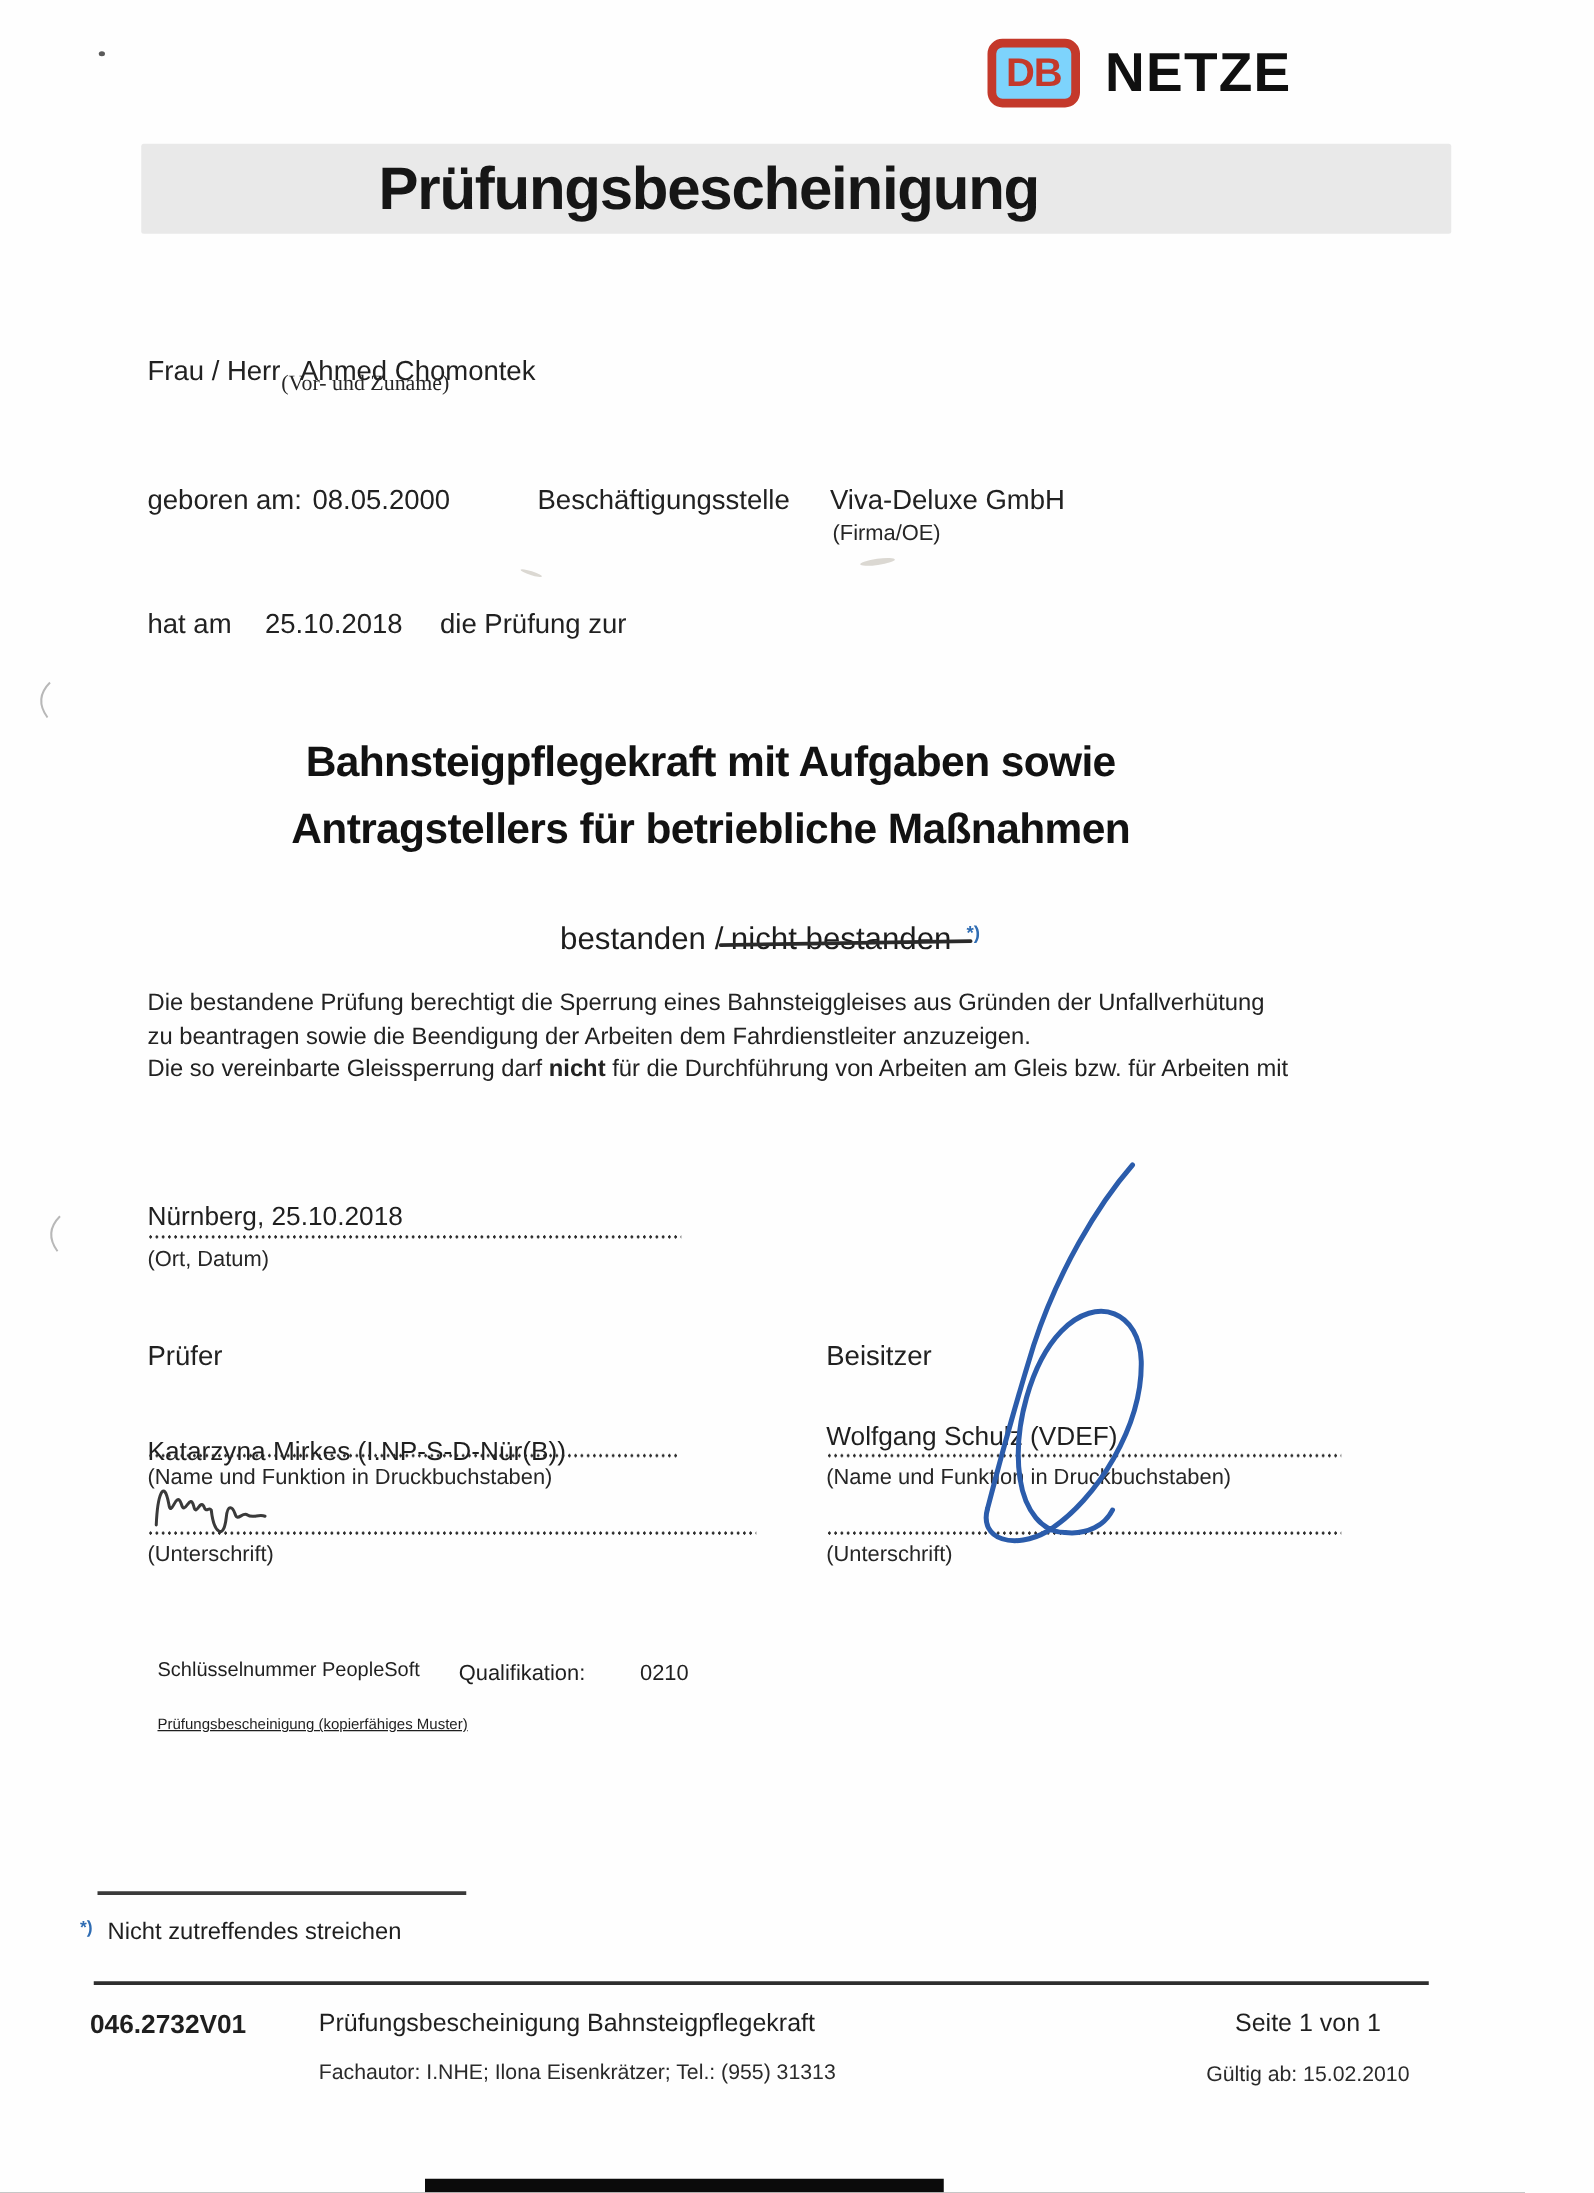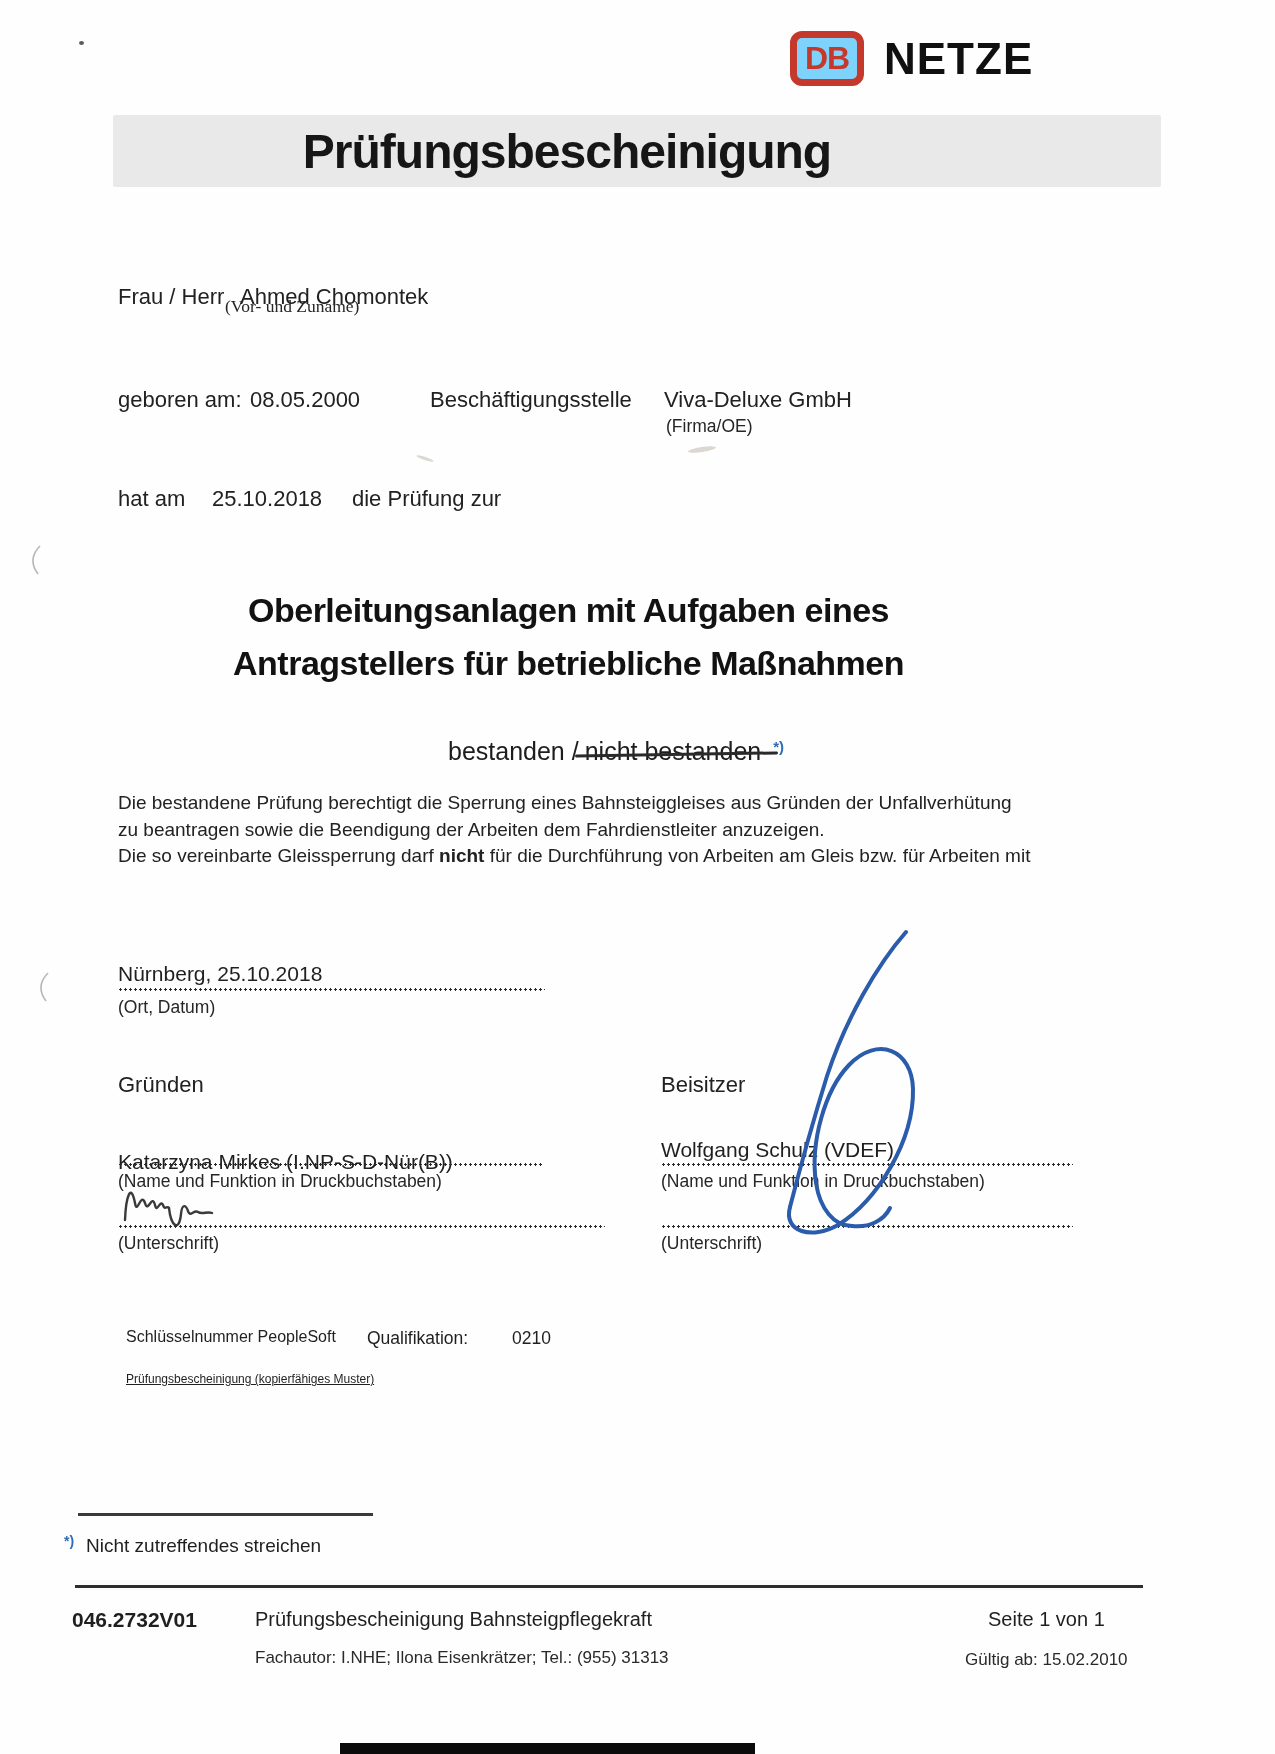--- a/index.html
+++ b/index.html
@@ -85,39 +85,39 @@
   <div class="abs t-main" style="left:250px;top:387px;">08.05.2000</div>
   <div class="abs t-main" style="left:430px;top:387px;">Beschäftigungsstelle</div>
   <div class="abs t-main" style="left:664px;top:387px;">Viva-Deluxe GmbH</div>
   <div class="abs t-cap" style="left:666px;top:416px;">(Firma/OE)</div>
 
   <div class="abs t-main" style="left:118px;top:486px;">hat am</div>
   <div class="abs t-main" style="left:212px;top:486px;">25.10.2018</div>
   <div class="abs t-main" style="left:352px;top:486px;">die Prüfung zur</div>
 
   <div class="abs qual-heading">
-    <div>Oberleitungsanlagen mit Aufgaben eines</div>
+    <div>Bahnsteigpflegekraft mit Aufgaben sowie</div>
     <div>Antragstellers für betriebliche Maßnahmen</div>
   </div>
 
   <div class="abs result">
     <span>bestanden /</span><span class="strike">nicht bestanden</span><span class="fn-marker">*)</span>
   </div>
 
   <div class="abs body-block">
     <div>Die bestandene Prüfung berechtigt die Sperrung eines Bahnsteiggleises aus Gründen der Unfallverhütung</div>
     <div>zu beantragen sowie die Beendigung der Arbeiten dem Fahrdienstleiter anzuzeigen.</div>
     <div><span>Die so vereinbarte Gleissperrung darf </span><b>nicht</b><span> für die Durchführung von Arbeiten am Gleis bzw. für Arbeiten mit</span></div>
   </div>
 
   <div class="abs" style="left:118px;top:962px;font-size:21px;">Nürnberg, 25.10.2018</div>
   <div class="dotline" style="left:118px;top:988px;width:427px;"></div>
   <div class="abs t-cap" style="left:118px;top:997px;">(Ort, Datum)</div>
 
-  <div class="abs t-main" style="left:118px;top:1072px;">Gründen</div>
+  <div class="abs t-main" style="left:118px;top:1072px;">Prüfer</div>
   <div class="abs" style="left:118px;top:1138px;font-size:21px;margin-top:12px;">Katarzyna Mirkes (I.NP-S-D-Nür(B))</div>
   <div class="dotline" style="left:118px;top:1163px;width:425px;"></div>
   <div class="abs t-cap" style="left:118px;top:1171px;">(Name und Funktion in Druckbuchstaben)</div>
   <svg class="abs sig-dark" width="125" height="56" viewBox="0 0 125 56">
     <path d="M3,44 C4,20 9,6 13,27 C15,40 19,15 23,27 C26,38 30,17 33,29 C35,38 38,23 41,29 C43,35 45,29 47,32 C49,50 57,57 59,38 C60,27 64,29 66,35 C68,42 72,33 76,36 C80,39 85,35 90,37" fill="none" stroke="#3a3a3a" stroke-width="2.4" stroke-linecap="round"></path>
   </svg>
   <div class="dotline" style="left:118px;top:1225px;width:487px;"></div>
   <div class="abs t-cap" style="left:118px;top:1233px;">(Unterschrift)</div>
 
   <div class="abs t-main" style="left:661px;top:1072px;">Beisitzer</div>

